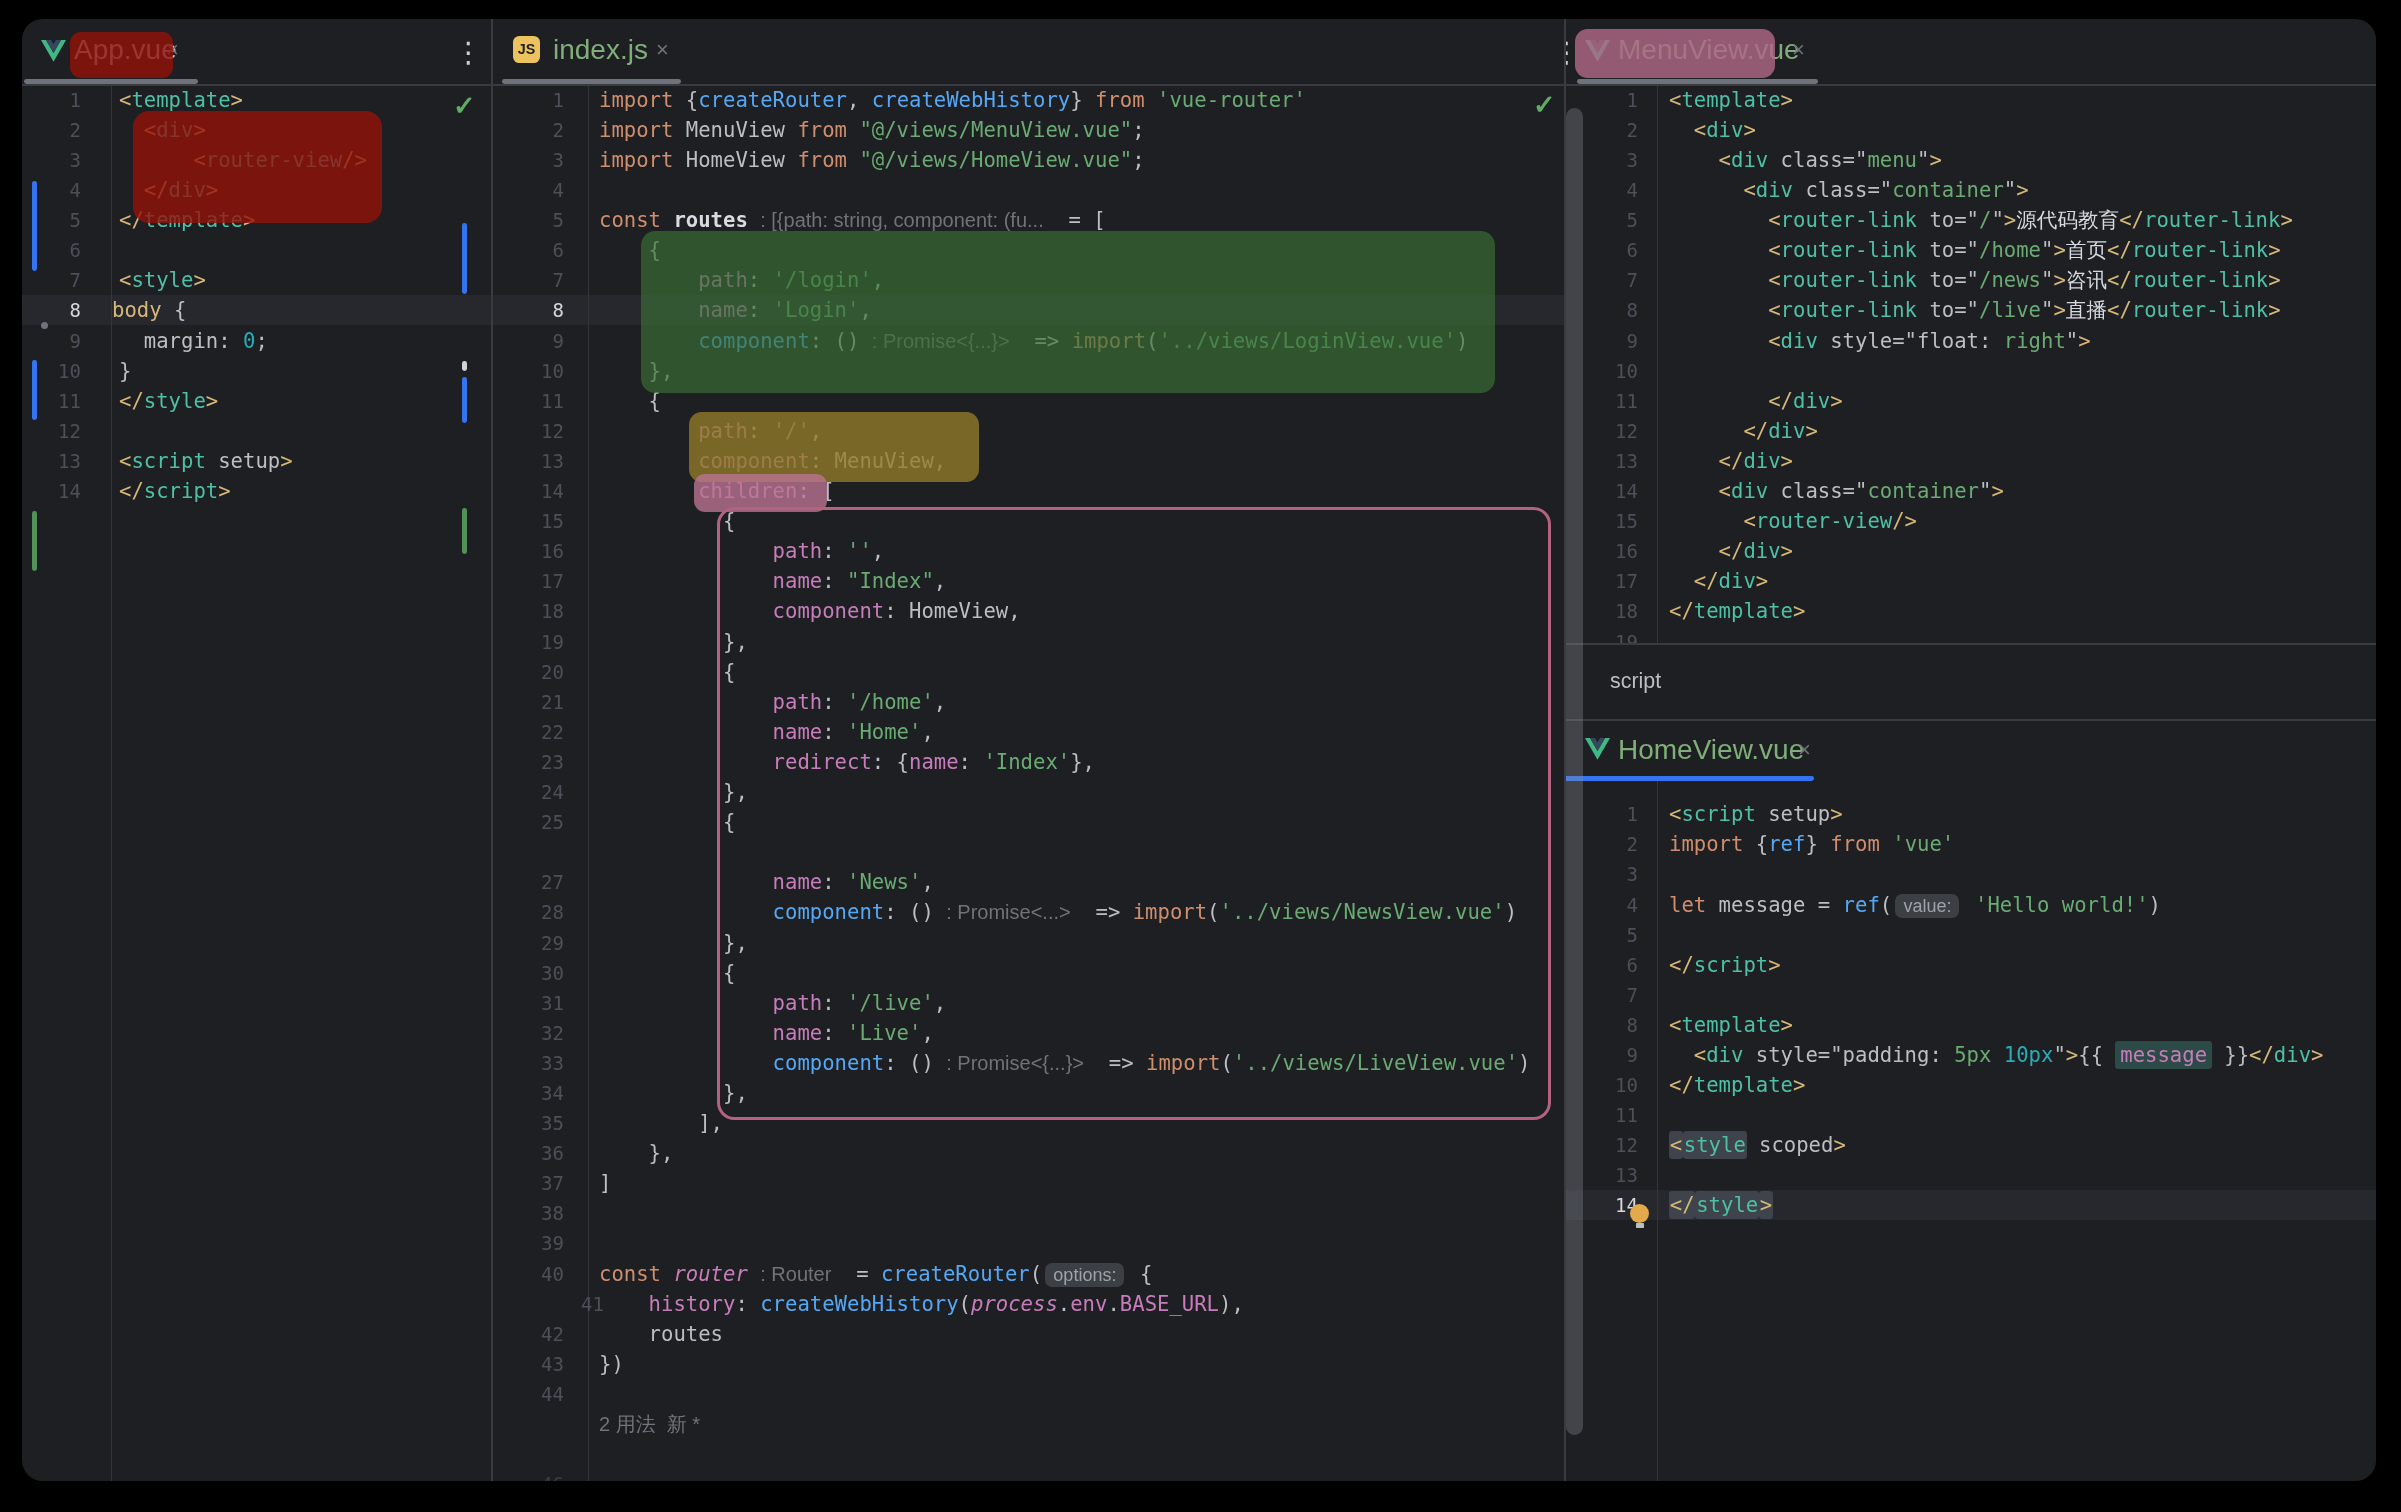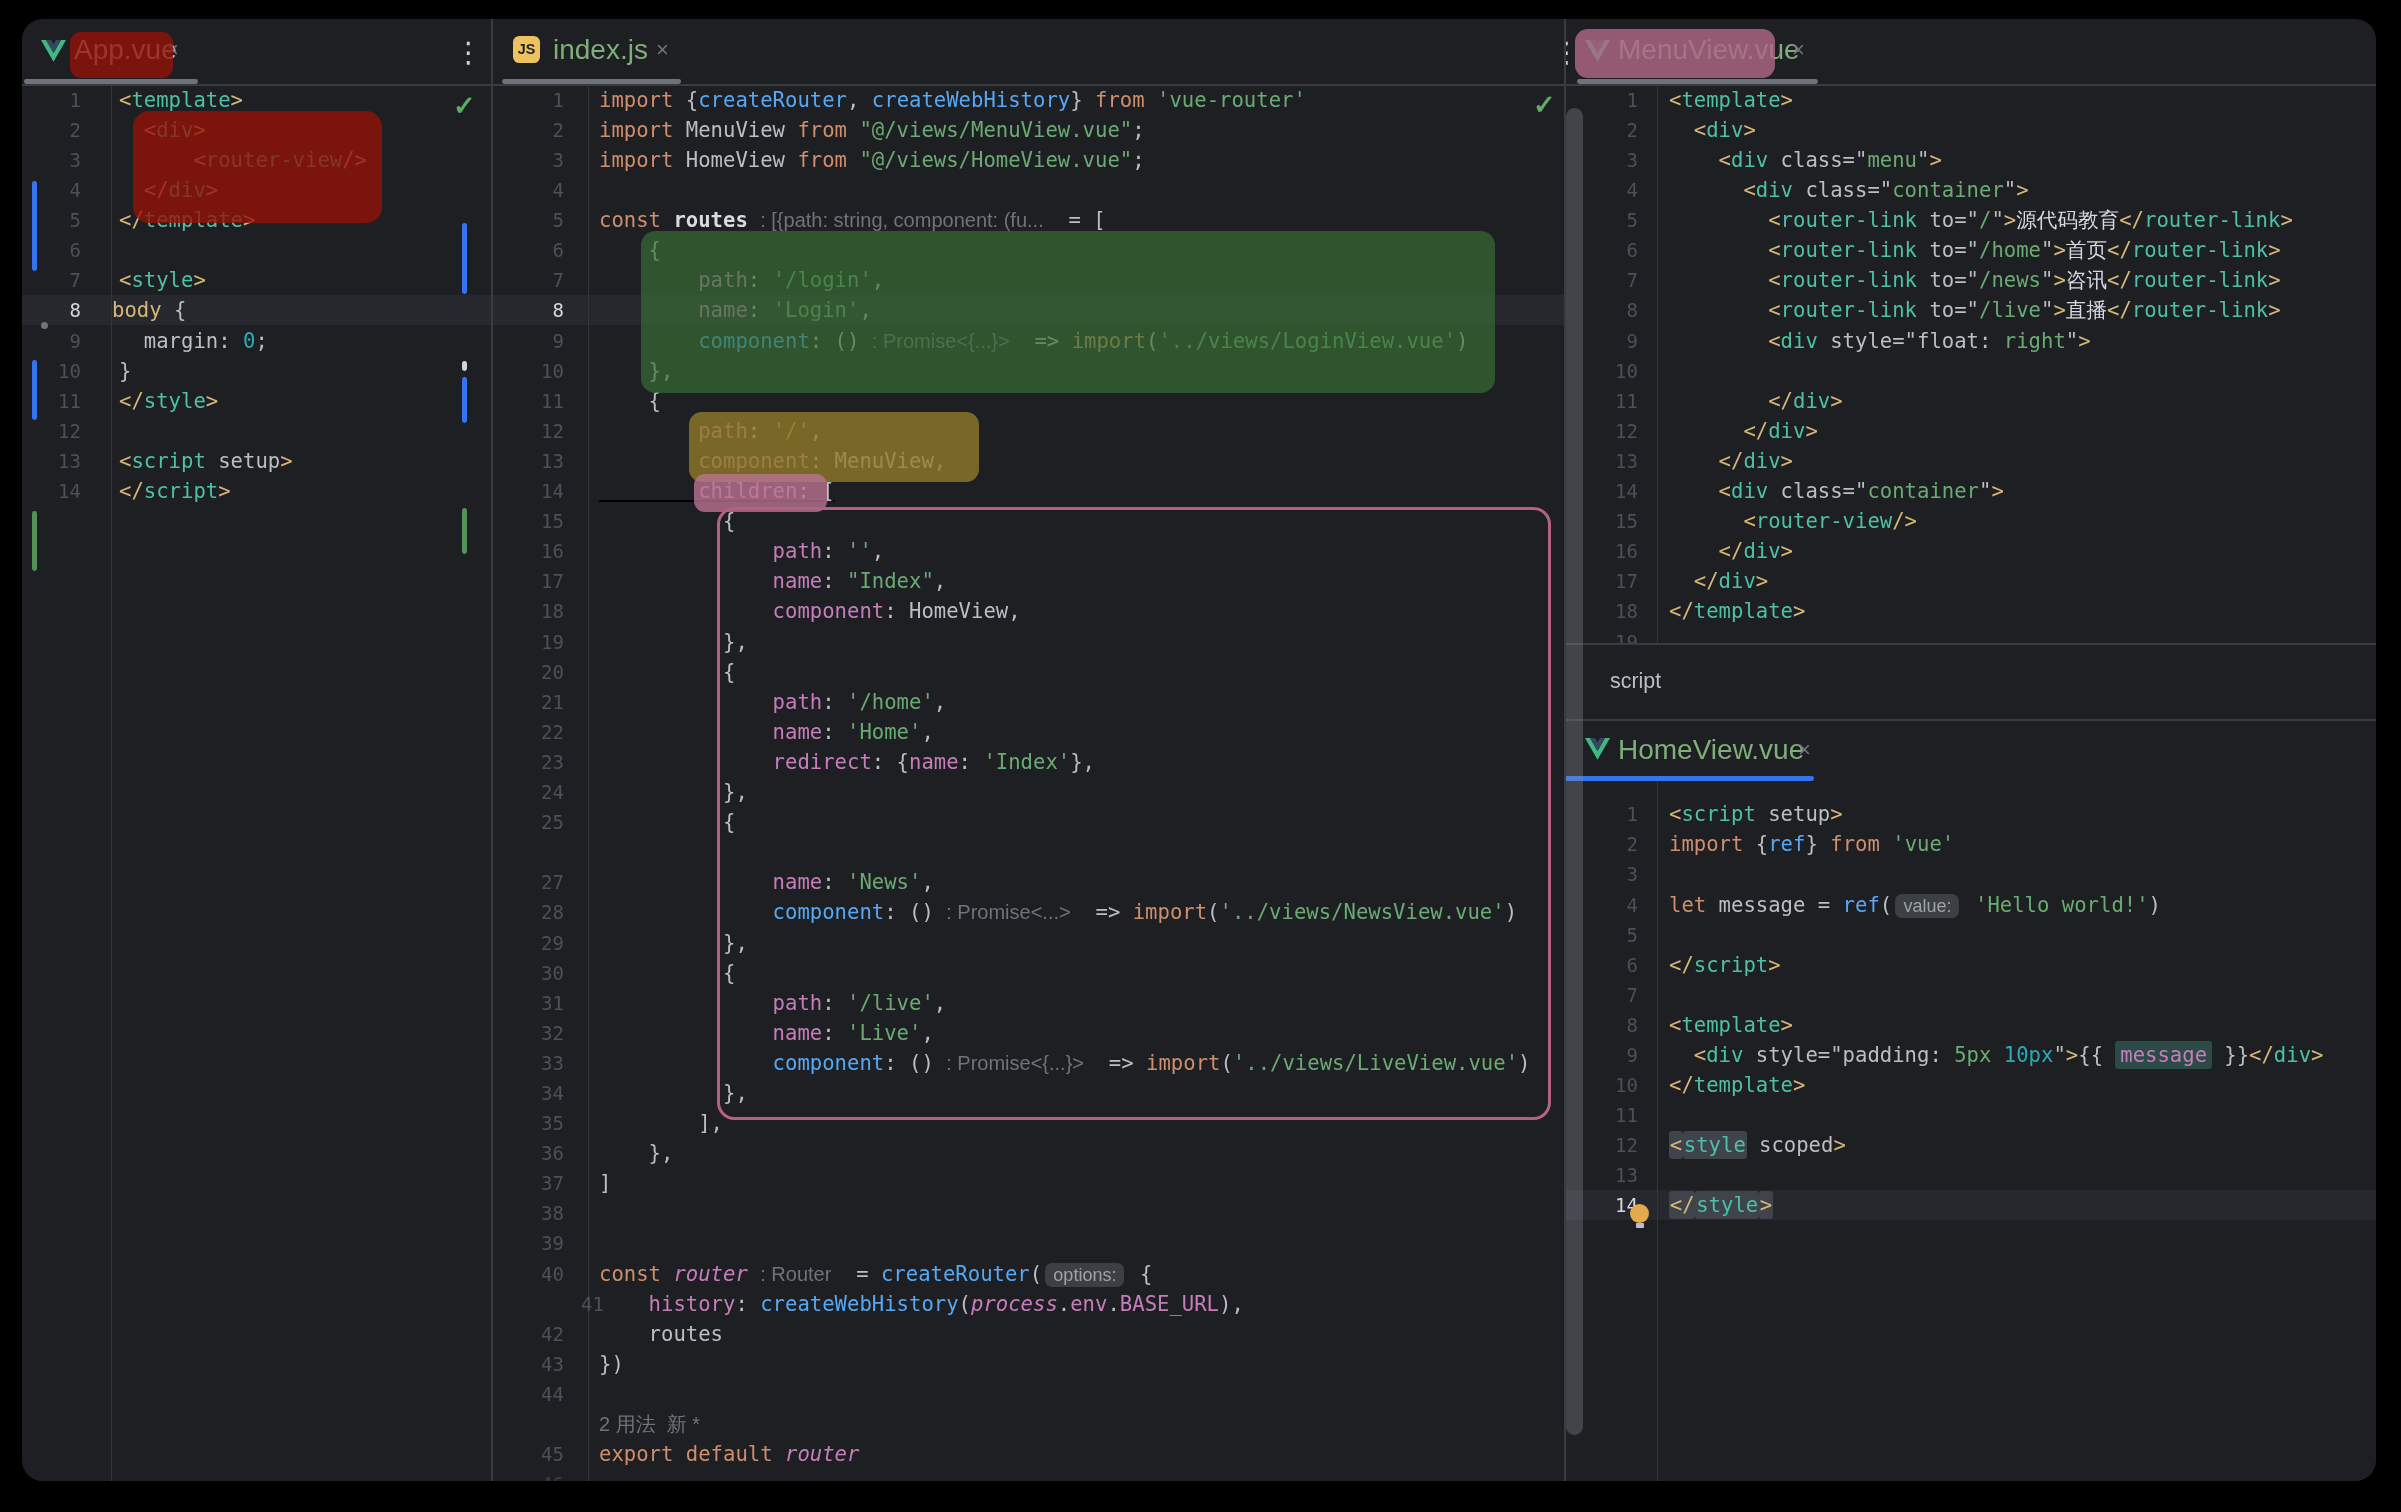--- a/index.html
+++ b/index.html
@@ -183,21 +183,21 @@
       <div class="row" style="top: 332px;">
         <span class="num" style="left: 0px; width: 73px;">12</span>
         <pre class="codeline" style="left: 108px;"><span class="tk-w">        </span><span class="tk-p">path</span><span class="tk-w">: </span><span class="tk-s">'/'</span><span class="tk-w">,</span></pre>
       </div>
       <div class="row" style="top: 362px;">
         <span class="num" style="left: 0px; width: 73px;">13</span>
         <pre class="codeline" style="left: 108px;"><span class="tk-w">        </span><span class="tk-p">component</span><span class="tk-w">: MenuView,</span></pre>
       </div>
       <div class="row" style="top: 392px;">
         <span class="num" style="left: 0px; width: 73px;">14</span>
-        <pre class="codeline" style="left: 108px; text-decoration: underline;"><span class="tk-w">        </span><span class="tk-p">children</span><span class="tk-w">: [</span></pre>
+        <pre class="codeline" style="left: 108px;"><span class="tk-w">        </span><span class="tk-p">children</span><span class="tk-w">: [</span></pre>
       </div>
       <div class="row" style="top: 422px;">
         <span class="num" style="left: 0px; width: 73px;">15</span>
         <pre class="codeline" style="left: 108px;"><span class="tk-w">          {</span></pre>
       </div>
       <div class="row" style="top: 452px;">
         <span class="num" style="left: 0px; width: 73px;">16</span>
         <pre class="codeline" style="left: 108px;"><span class="tk-w">              </span><span class="tk-p">path</span><span class="tk-w">: </span><span class="tk-s">''</span><span class="tk-w">,</span></pre>
       </div>
       <div class="row" style="top: 482px;">
@@ -304,24 +304,20 @@
         <span class="num" style="left: 0px; width: 73px;">43</span>
         <pre class="codeline" style="left: 108px;"><span class="tk-w">})</span></pre>
       </div>
       <div class="row" style="top: 1295px;">
         <span class="num" style="left: 0px; width: 73px;">44</span>
         <pre class="codeline" style="left: 108px;"></pre>
       </div>
       <div class="row" style="top: 1325px;">
         <span class="num" style="left: 0px; width: 73px;"></span>
         <pre class="codeline" style="left: 108px;"><span class="tk-i">2 用法  新 *</span></pre>
-      </div>
-      <div class="row" style="top: 1355px;">
-        <span class="num" style="left: 0px; width: 73px;">45</span>
-        <pre class="codeline" style="left: 108px;"><span class="tk-k">export</span><span class="tk-k"> default</span><span class="tk-it"> router</span></pre>
       </div>
       <div class="row" style="top: 1385px;">
         <span class="num dim" style="left: 0px; width: 73px;">46</span>
         <pre class="codeline" style="left: 108px;"></pre>
       </div>
     </div>
 
   <div class="vsep" style="left:1542px;"></div>
 
   <div class="tabbar" style="left:1542px;width:812px;">

